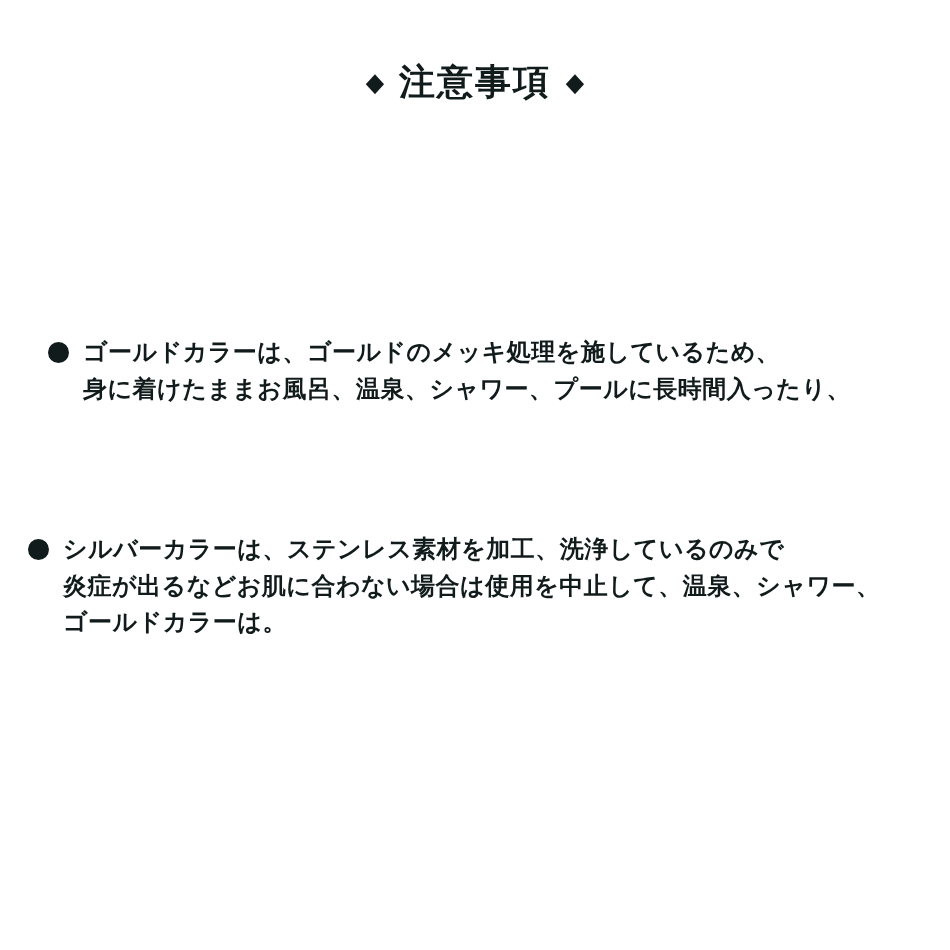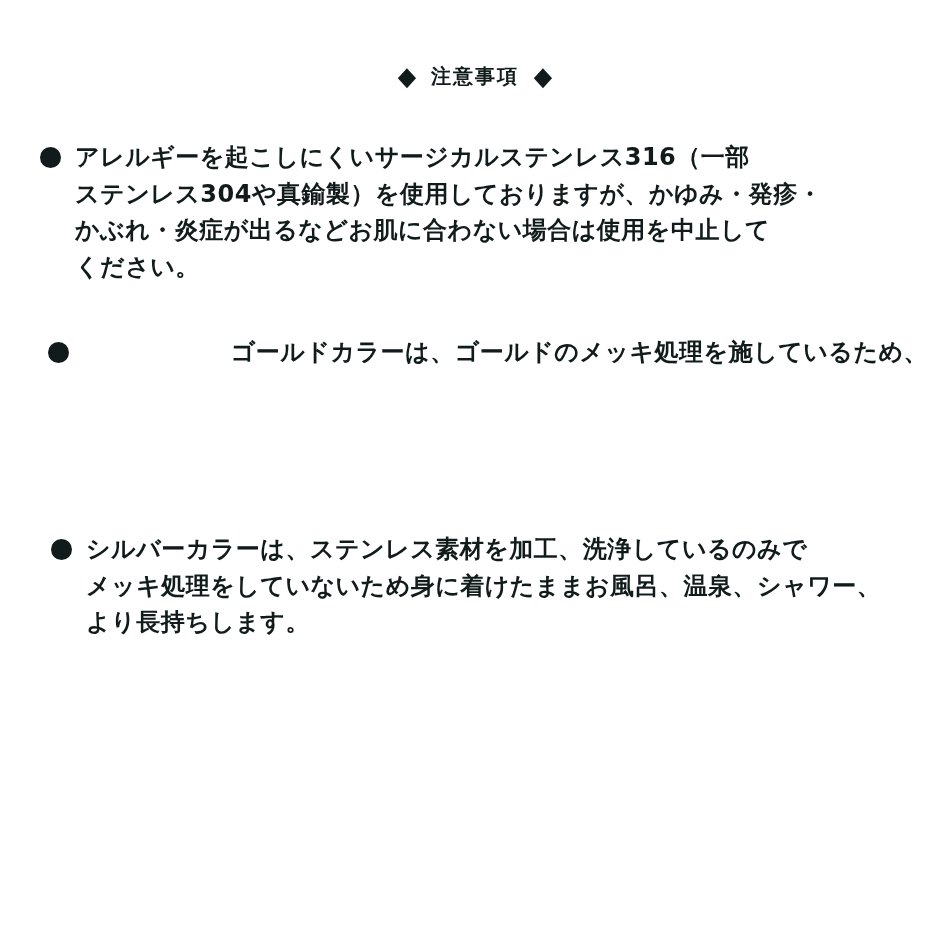--- a/index.html
+++ b/index.html
@@ -27,21 +27,21 @@
     gap: 14px;
     font-weight: bold;
   }
   .title-diamond {
     font-size: 26px;
     line-height: 1;
     transform: scaleX(0.92);
     display: inline-block;
   }
   .title-text {
-    font-size: 20px;
+    font-size: 36px;
     line-height: 1.05;
     letter-spacing: 2px;
     font-weight: bold;
   }
   .note {
     position: absolute;
     display: flex;
     align-items: flex-start;
     font-weight: bold;
     font-size: 24px;
@@ -56,53 +56,45 @@
     background: #121b1b;
     margin-top: 8px;
   }
   .note-lines {
     margin-left: 14px;
   }
   .note-line {
     white-space: nowrap;
   }
   .note-1 { top: 139px; left: 40px; width: 880px; }
-  .note-2 { top: 334px; left: 48px; width: 880px; justify-content: space-between; }
-  .note-3 { top: 531px; left: 51px; width: 890px; }
+  .note-2 { top: 334px; left: 48px; width: 880px; }
+  .note-3 { top: 531px; left: 28px; width: 890px; }
 </style>
 </head>
 <body>
 
 <div class="canvas">
 
   <div class="title-row">
     <span class="title-diamond">◆</span>
     <span class="title-text">注意事項</span>
     <span class="title-diamond">◆</span>
   </div>
 
-  <div class="note note-1">
-    <span class="note-bullet"></span>
-    <div class="note-lines">
-      <div class="note-line">アレルギーを起こしにくいサージカルステンレス316（一部</div>
-      <div class="note-line">ステンレス304や真鍮製）を使用しておりますが、かゆみ・発疹・</div>
-      <div class="note-line">かぶれ・炎症が出るなどお肌に合わない場合は使用を中止して</div>
-      <div class="note-line">ください。</div>
-    </div>
-  </div>
 
   <div class="note note-2">
     <span class="note-bullet"></span>
     <div class="note-lines">
       <div class="note-line">ゴールドカラーは、ゴールドのメッキ処理を施しているため、</div>
+      <div class="note-line">身に着けたままお風呂、温泉、シャワー、プールに長時間入ったり、</div>
     </div>
   </div>
 
   <div class="note note-3">
     <span class="note-bullet"></span>
     <div class="note-lines">
       <div class="note-line">シルバーカラーは、ステンレス素材を加工、洗浄しているのみで</div>
-      <div class="note-line">メッキ処理をしていないため身に着けたままお風呂、温泉、シャワー、</div>
-      <div class="note-line">より長持ちします。</div>
+      <div class="note-line">炎症が出るなどお肌に合わない場合は使用を中止して、温泉、シャワー、</div>
+      <div class="note-line">ゴールドカラーは。</div>
     </div>
   </div>
 
 </div>
 
 </body></html>

